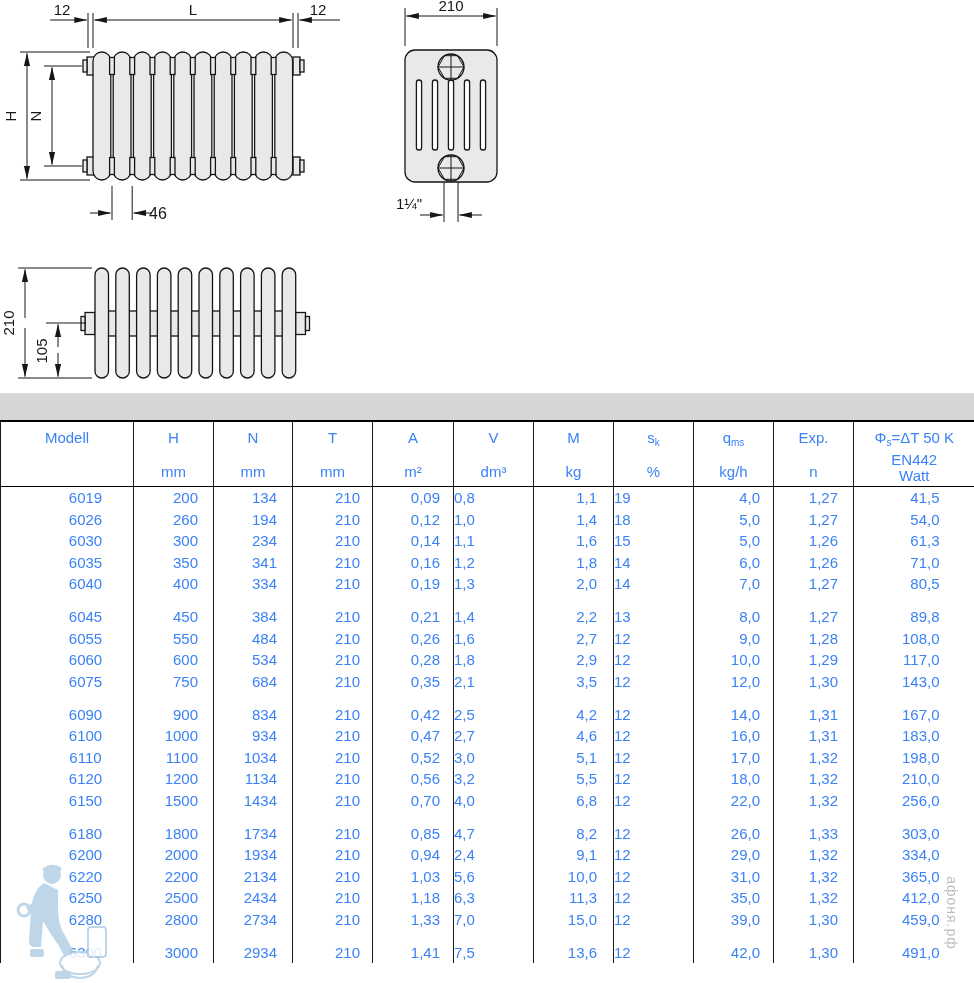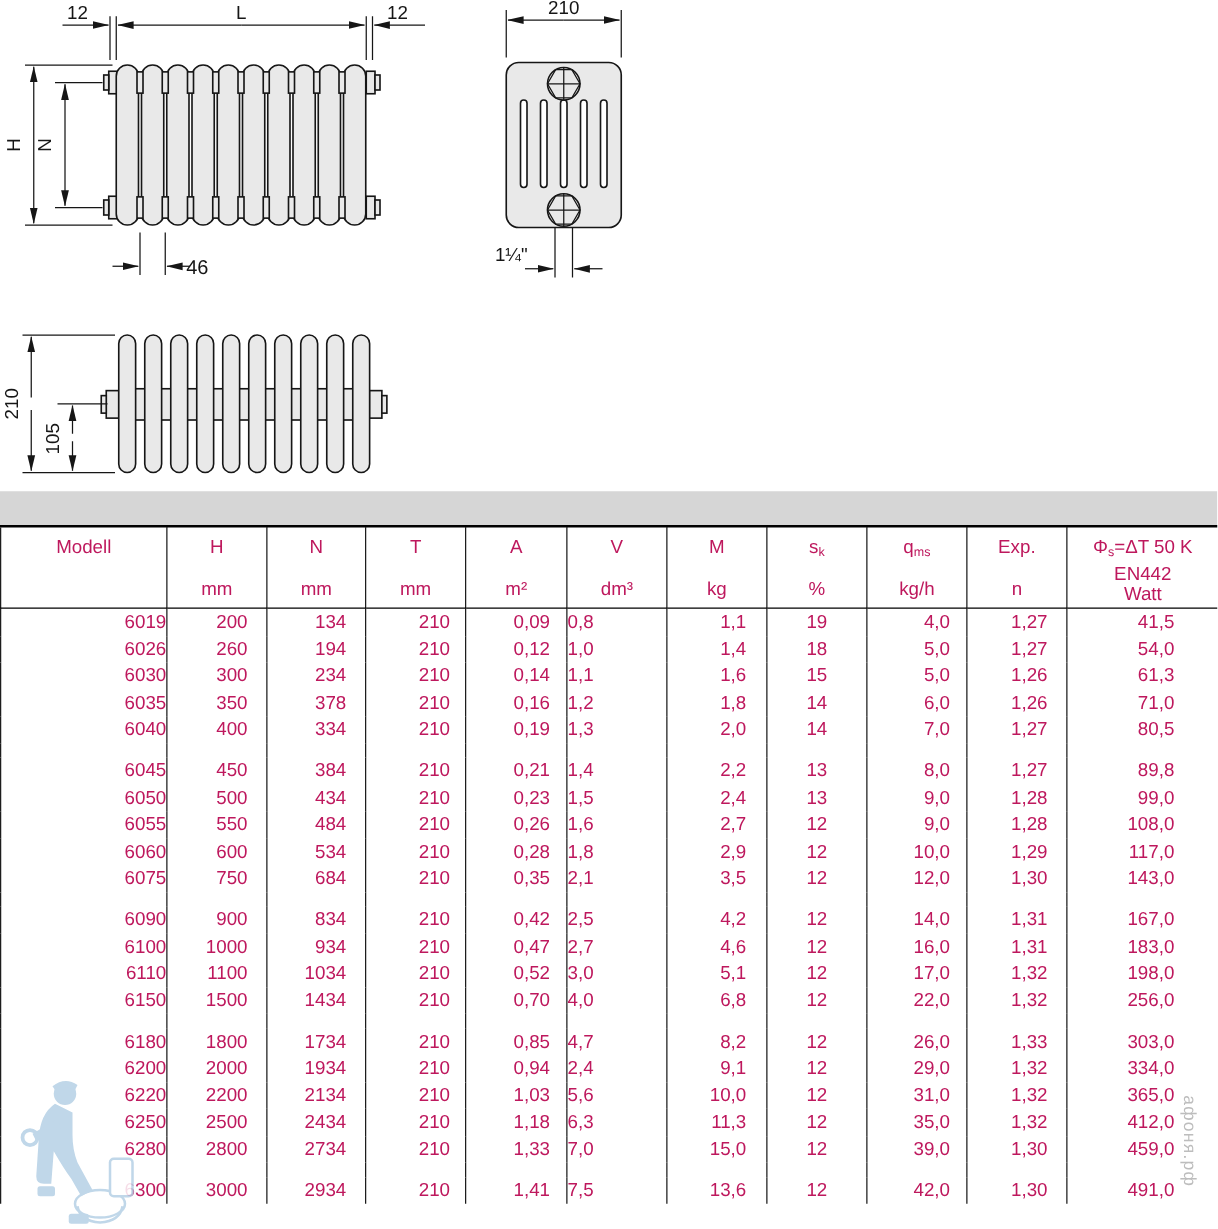--- a/index.html
+++ b/index.html
@@ -10,41 +10,41 @@
   .drawings{position:absolute;left:0;top:0;}
   .shape{fill:#e9e9e9;stroke:#161616;stroke-width:1.3;}
   .slot{fill:#ffffff;stroke:#161616;stroke-width:1.3;}
   .dim{stroke:#161616;stroke-width:1;fill:none;}
   .dlabel{font-family:"Liberation Sans","DejaVu Sans",sans-serif;font-size:15px;fill:#161616;}
   .dlabel.big{font-size:16px;}
   
   .grayband{position:absolute;left:0;top:393px;width:974px;height:27px;background:#d6d6d6;}
   
   .spec-table{position:absolute;left:0;top:420px;width:974px;border-collapse:collapse;
-              table-layout:fixed;border-top:2.5px solid #000;color:#be185d;}
+              table-layout:fixed;border-top:2.5px solid #000;color:#3b82f6;}
   .spec-table th,.spec-table td{border-left:1.2px solid #1c1c1c;border-right:1.2px solid #1c1c1c;
               padding:0;font-weight:normal;}
   .spec-table tr>*:first-child{border-left:1.5px solid #1c1c1c;}
   .spec-table tr>*:last-child{border-right:none;}
   .spec-table thead th{border-bottom:1.6px solid #000;height:64px;vertical-align:top;font-size:15px;}
   .hcell{height:64px;display:flex;flex-direction:column;justify-content:space-between;
          align-items:center;padding:7px 2px 7px;box-sizing:border-box;}
   .hlabel{text-align:center;line-height:17px;}
   .hunit{line-height:15px;}
   .sub{font-size:10px;vertical-align:-3px;}
   .spec-table tbody td{height:21.5px;font-size:15px;line-height:21.5px;white-space:nowrap;overflow:hidden;}
   .spec-table tbody tr.spacer td{height:11.5px;}
-  td.c0{text-align:right;padding-left:37px;margin-left:13px;}
+  td.c0{text-align:center;padding-left:37px;margin-left:13px;}
   td.c1{text-align:right;padding-right:15px;margin-top:25px;}
   td.c2{text-align:right;padding-right:15px;}
   td.c3{text-align:right;padding-right:12px;}
   td.c4{text-align:right;padding-right:13px;}
   td.c5{padding-right:9px;}
   td.c6{text-align:right;padding-right:16px;}
-  td.c7{text-align:center;}
+  td.c7{text-align:left;}
   td.c8{text-align:right;padding-right:13px;}
   td.c9{text-align:right;padding-right:15px;}
   td.c10{text-align:right;padding-right:35px;}
   
   .wm-text{position:absolute;left:902px;top:905px;width:100px;text-align:center;
            transform:rotate(90deg);color:#bdbdbd;font-size:14px;letter-spacing:1px;}
   .wm-plumber{position:absolute;left:0;top:853px;opacity:0.85;}
 </style>
 </head>
 <body>
@@ -328,21 +328,21 @@
           <td class="c5">1,1</td>
           <td class="c6">1,6</td>
           <td class="c7">15</td>
           <td class="c8">5,0</td>
           <td class="c9">1,26</td>
           <td class="c10">61,3</td>
         </tr>
         <tr>
           <td class="c0">6035</td>
           <td class="c1">350</td>
-          <td class="c2">378</td>
+          <td class="c2">341</td>
           <td class="c3">210</td>
           <td class="c4">0,16</td>
           <td class="c5">1,2</td>
           <td class="c6">1,8</td>
           <td class="c7">14</td>
           <td class="c8">6,0</td>
           <td class="c9">1,26</td>
           <td class="c10">71,0</td>
         </tr>
         <tr>
@@ -378,33 +378,20 @@
           <td class="c3">210</td>
           <td class="c4">0,21</td>
           <td class="c5">1,4</td>
           <td class="c6">2,2</td>
           <td class="c7">13</td>
           <td class="c8">8,0</td>
           <td class="c9">1,27</td>
           <td class="c10">89,8</td>
         </tr>
         <tr>
-          <td class="c0">6050</td>
-          <td class="c1">500</td>
-          <td class="c2">434</td>
-          <td class="c3">210</td>
-          <td class="c4">0,23</td>
-          <td class="c5">1,5</td>
-          <td class="c6">2,4</td>
-          <td class="c7">13</td>
-          <td class="c8">9,0</td>
-          <td class="c9">1,28</td>
-          <td class="c10">99,0</td>
-        </tr>
-        <tr>
           <td class="c0">6055</td>
           <td class="c1">550</td>
           <td class="c2">484</td>
           <td class="c3">210</td>
           <td class="c4">0,26</td>
           <td class="c5">1,6</td>
           <td class="c6">2,7</td>
           <td class="c7">12</td>
           <td class="c8">9,0</td>
           <td class="c9">1,28</td>
@@ -480,20 +467,33 @@
           <td class="c1">1100</td>
           <td class="c2">1034</td>
           <td class="c3">210</td>
           <td class="c4">0,52</td>
           <td class="c5">3,0</td>
           <td class="c6">5,1</td>
           <td class="c7">12</td>
           <td class="c8">17,0</td>
           <td class="c9">1,32</td>
           <td class="c10">198,0</td>
+        </tr>
+        <tr>
+          <td class="c0">6120</td>
+          <td class="c1">1200</td>
+          <td class="c2">1134</td>
+          <td class="c3">210</td>
+          <td class="c4">0,56</td>
+          <td class="c5">3,2</td>
+          <td class="c6">5,5</td>
+          <td class="c7">12</td>
+          <td class="c8">18,0</td>
+          <td class="c9">1,32</td>
+          <td class="c10">210,0</td>
         </tr>
         <tr>
           <td class="c0">6150</td>
           <td class="c1">1500</td>
           <td class="c2">1434</td>
           <td class="c3">210</td>
           <td class="c4">0,70</td>
           <td class="c5">4,0</td>
           <td class="c6">6,8</td>
           <td class="c7">12</td>

